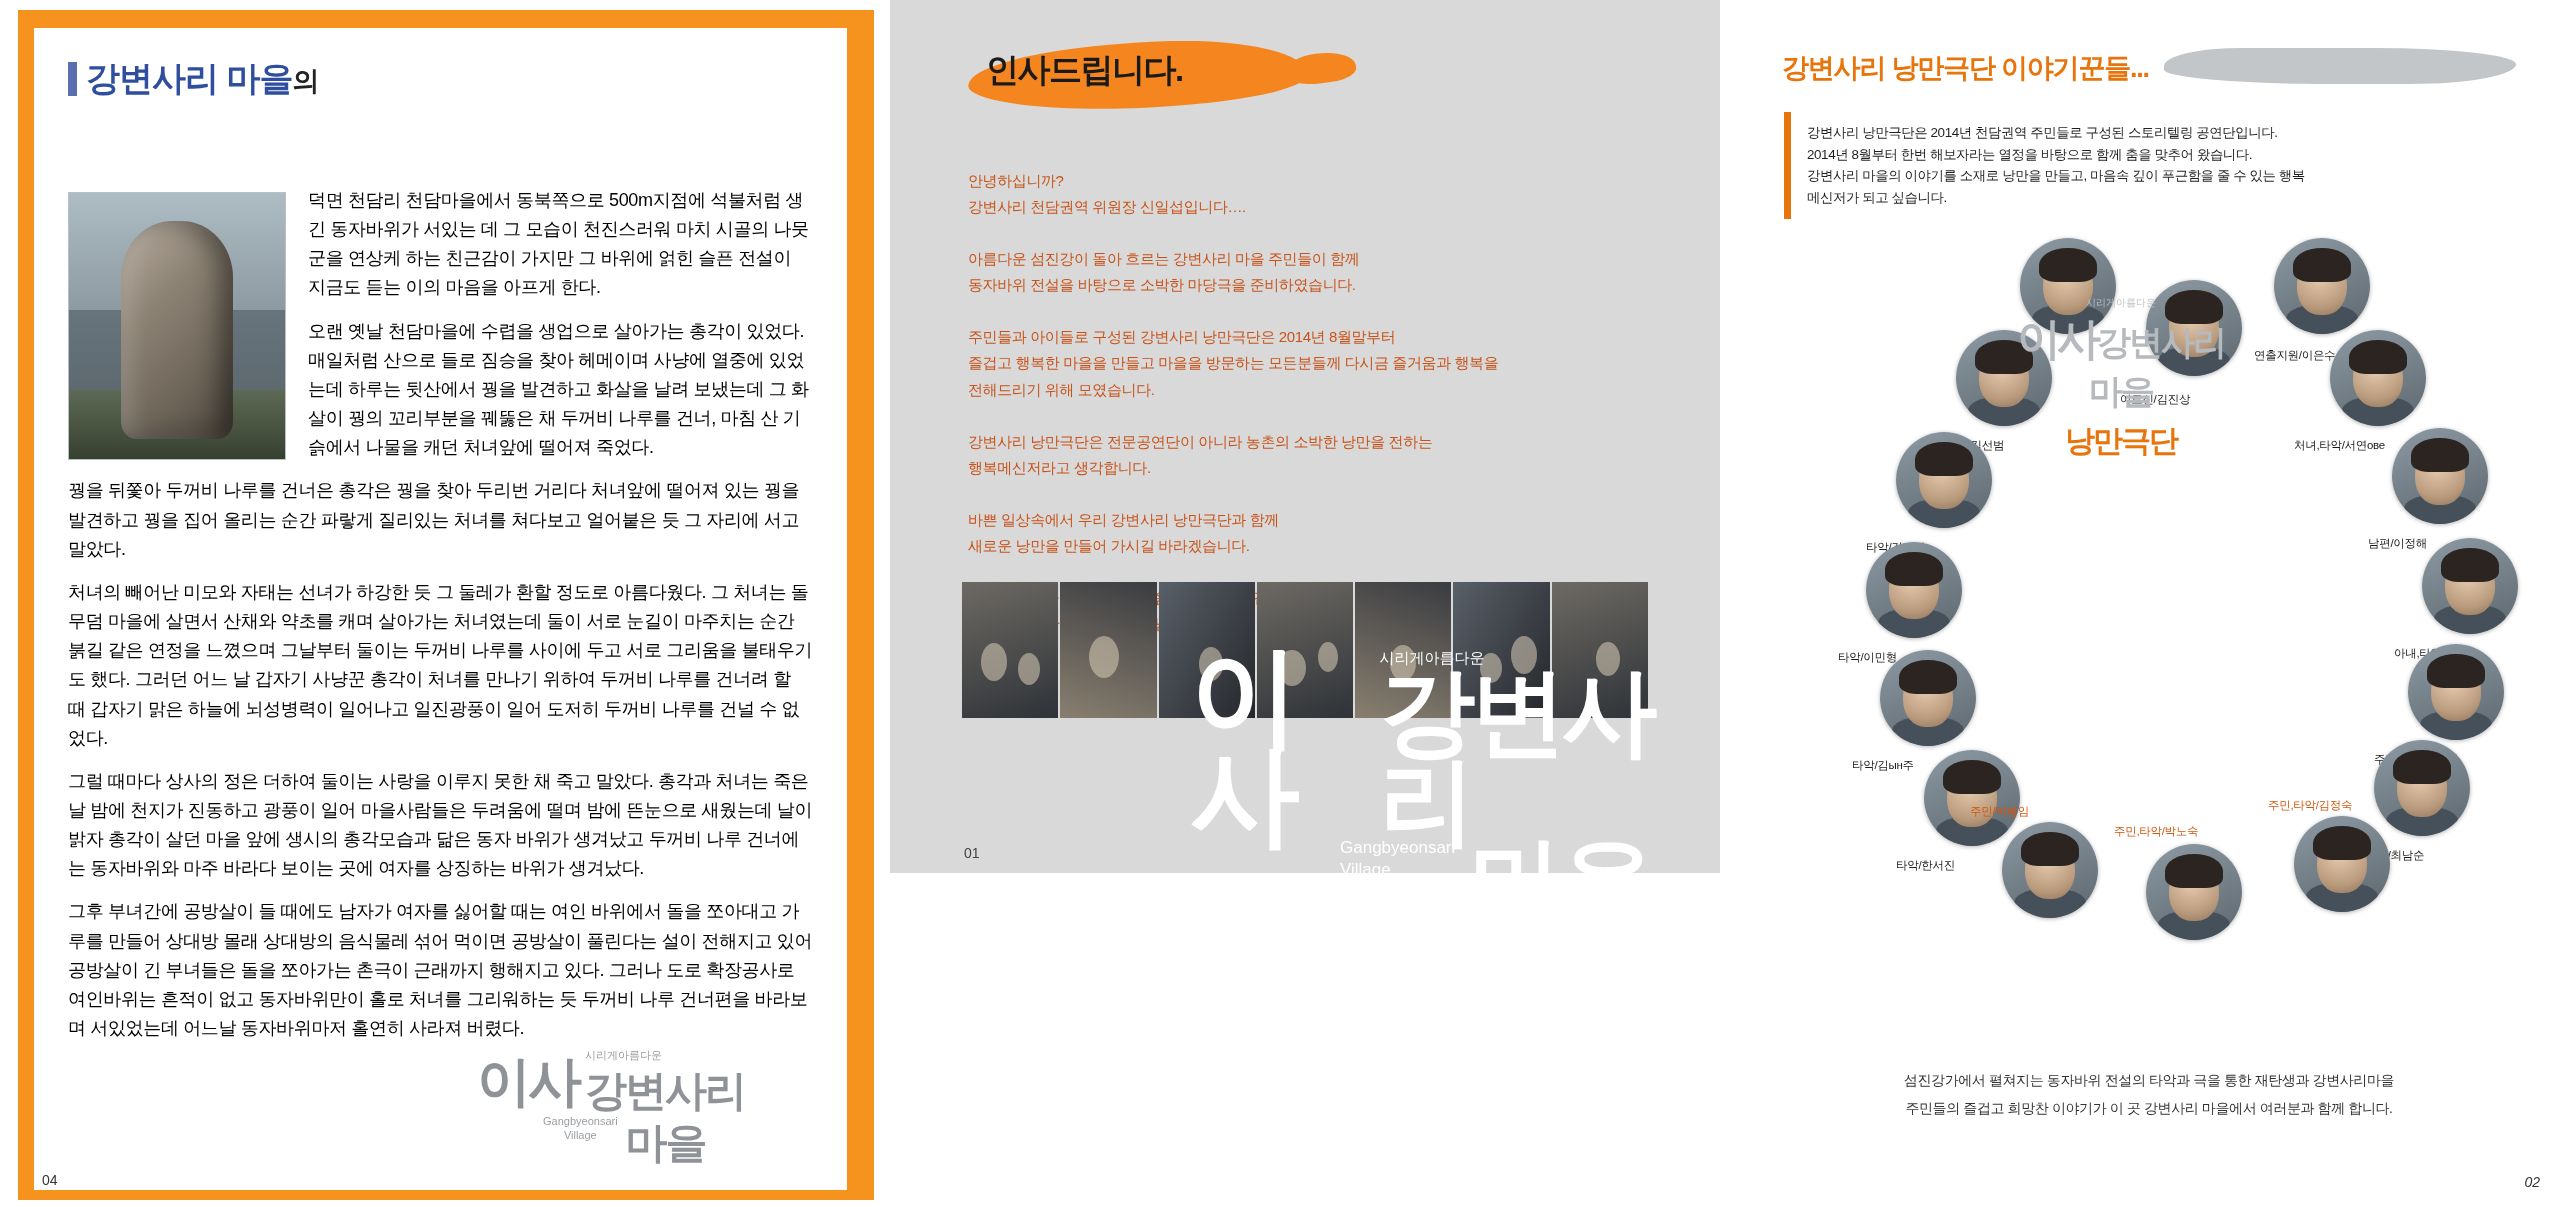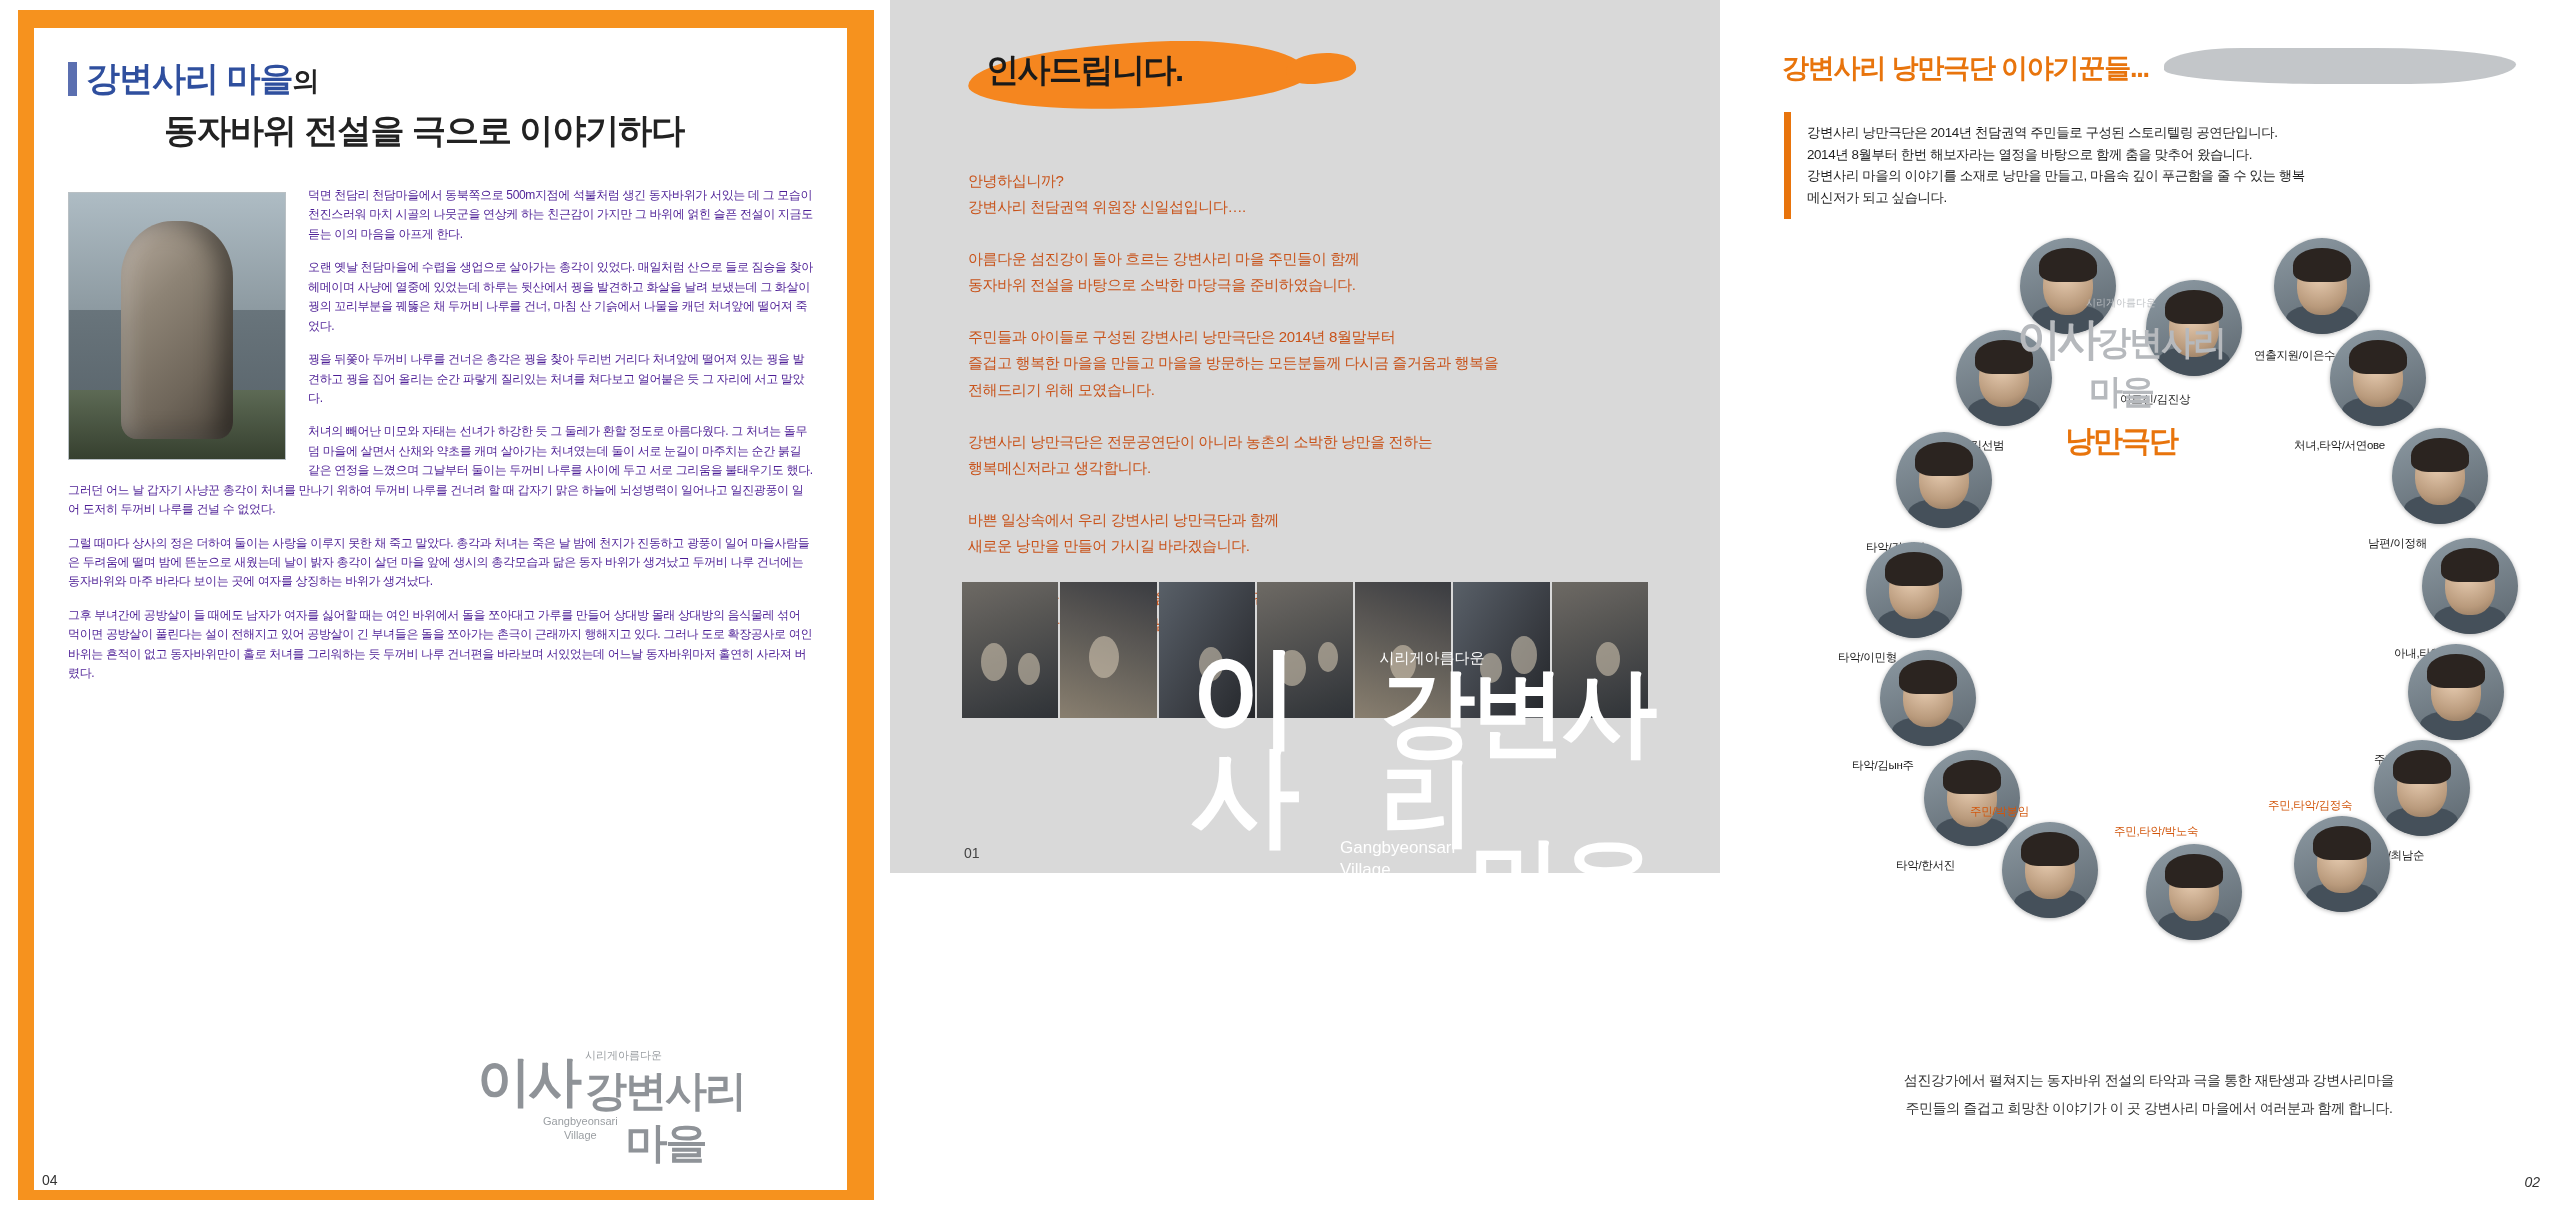--- a/index.html
+++ b/index.html
@@ -68,23 +68,23 @@
   .photo .sky {
     position: absolute; left: 0; top: 0; width: 100%; height: 44%;
     background: linear-gradient(180deg,#aebcc4 0%, #8d9aa1 100%);
   }
   .photo .ground {
     position: absolute; left: 0; bottom: 0; width: 100%; height: 26%;
     background: linear-gradient(180deg,#5d6a55 0%, #36402f 100%);
   }
 
   .body-text {
-    font-size: 12px;
+    font-size: 18px;
     line-height: 1.62;
-    color: #4c1d95;
+    color: #000000;
     letter-spacing: -0.35px;
   }
   .body-text p { margin: 0 0 14px 0; }
 
   .logo-left {
     position: absolute;
     right: 40px; bottom: 48px;
     width: 330px; height: 96px;
   }
   .logo-mark {
@@ -264,21 +264,20 @@
 <div class="page">
 
   <div class="panel-left">
     <div class="panel-left-inner">
 
       <div class="title-block">
         <div class="title-bar"></div>
         <div class="title-line1">
           <span>강변사리 마을</span><span class="sub">의</span>
         </div>
-        <div class="title-line2">동자바위 전설을 극으로 이야기하다</div>
       </div>
 
       <div class="photo">
         <div class="sky"></div>
         <div class="ground"></div>
         <div class="rock"></div>
       </div>
 
       <div class="body-text">
         <p>덕면 천담리 천담마을에서 동북쪽으로 500m지점에 석불처럼 생긴 동자바위가 서있는 데 그 모습이 천진스러워 마치 시골의 나뭇군을 연상케 하는 친근감이 가지만 그 바위에 얽힌 슬픈 전설이 지금도 듣는 이의 마음을 아프게 한다.</p>

